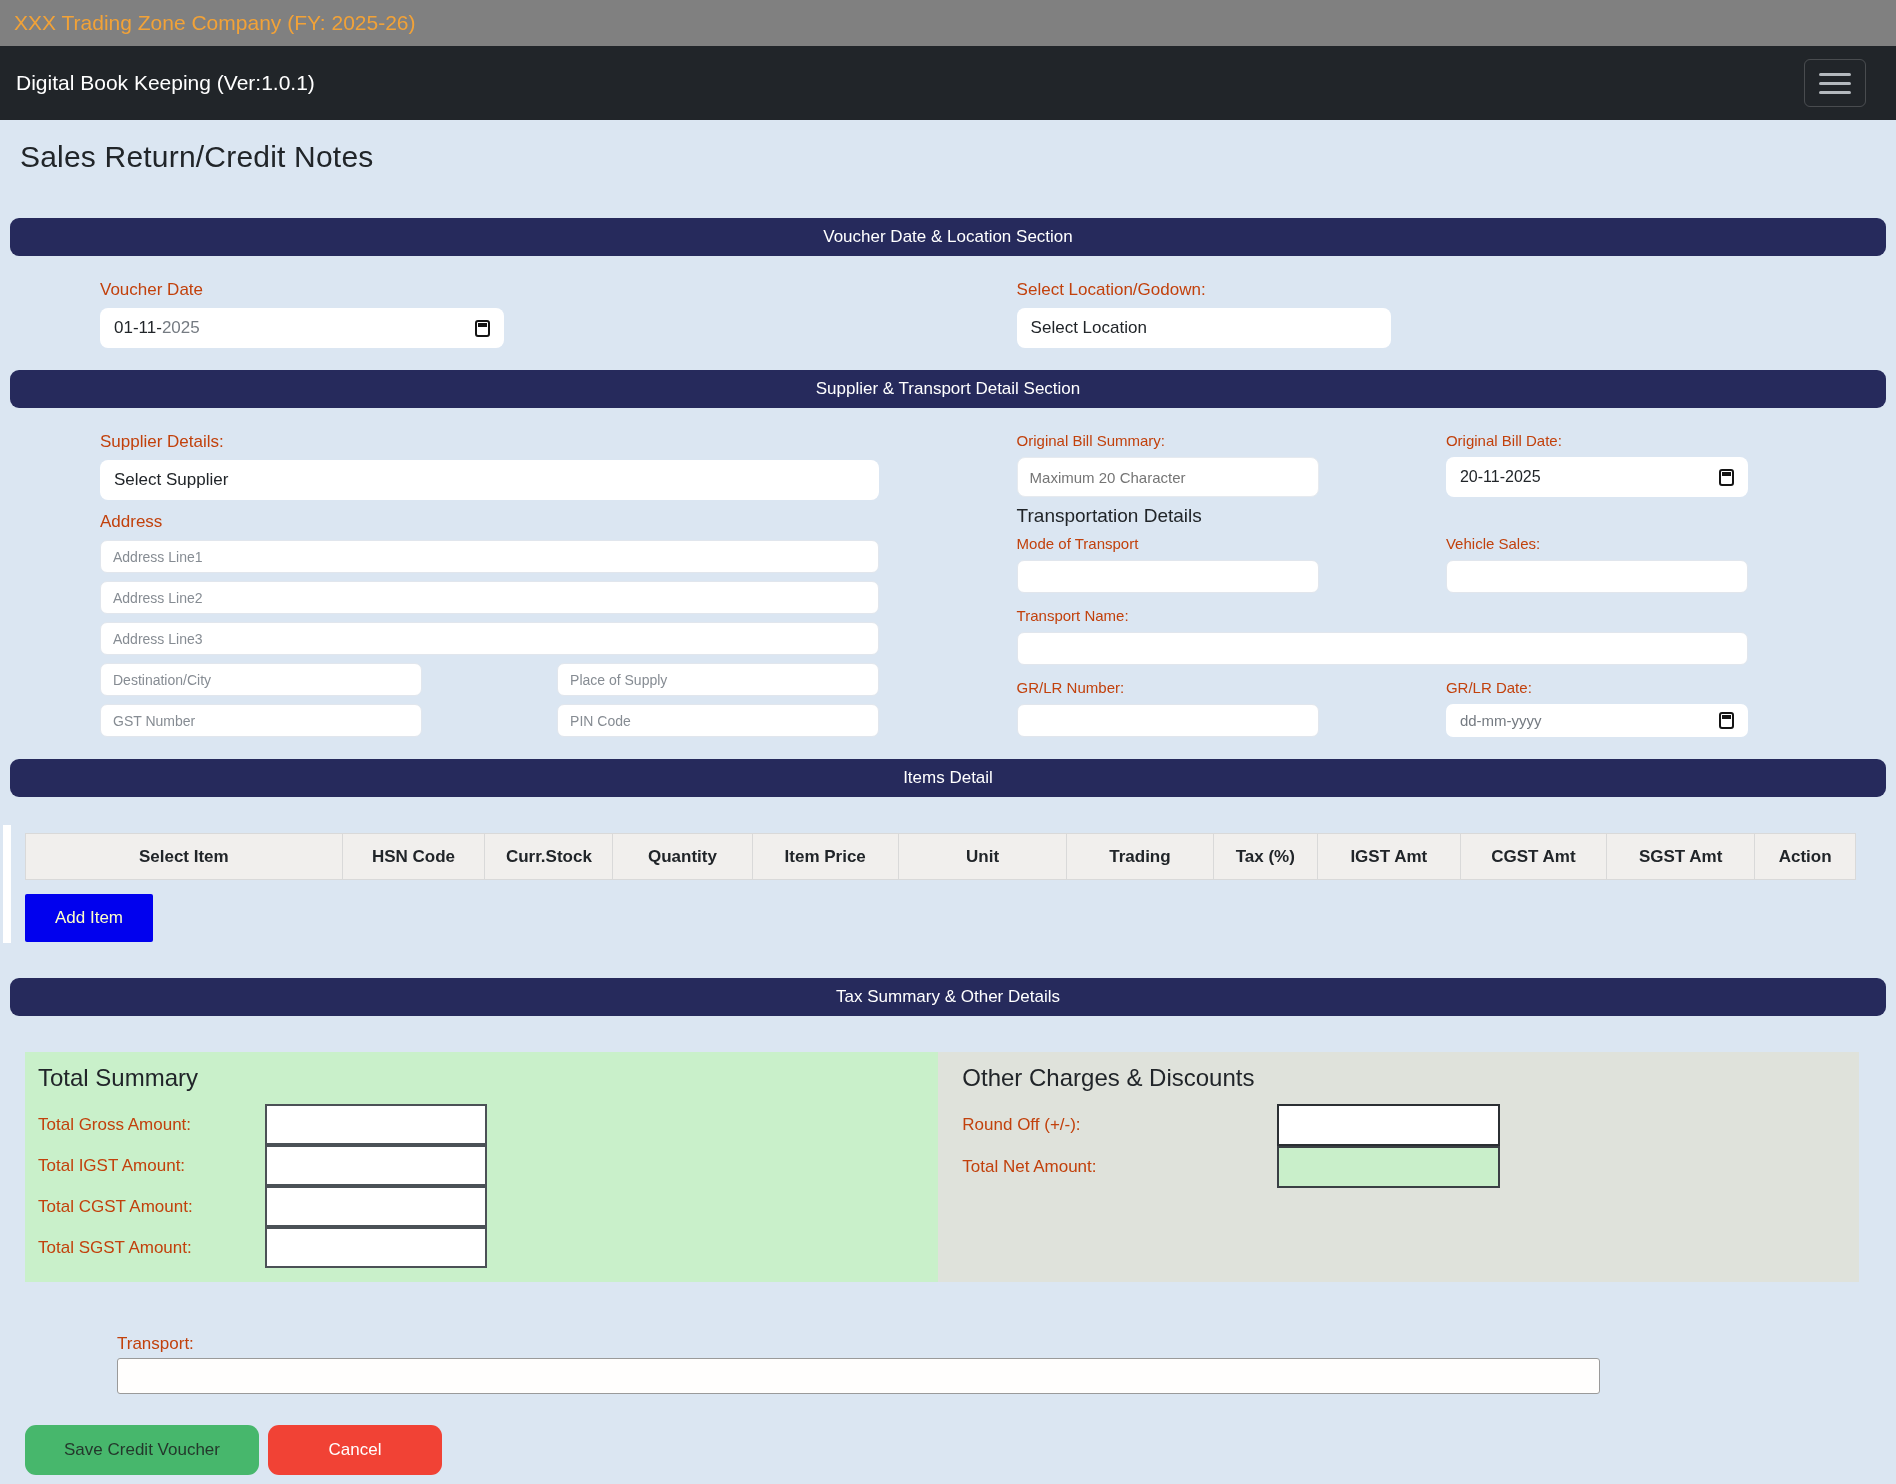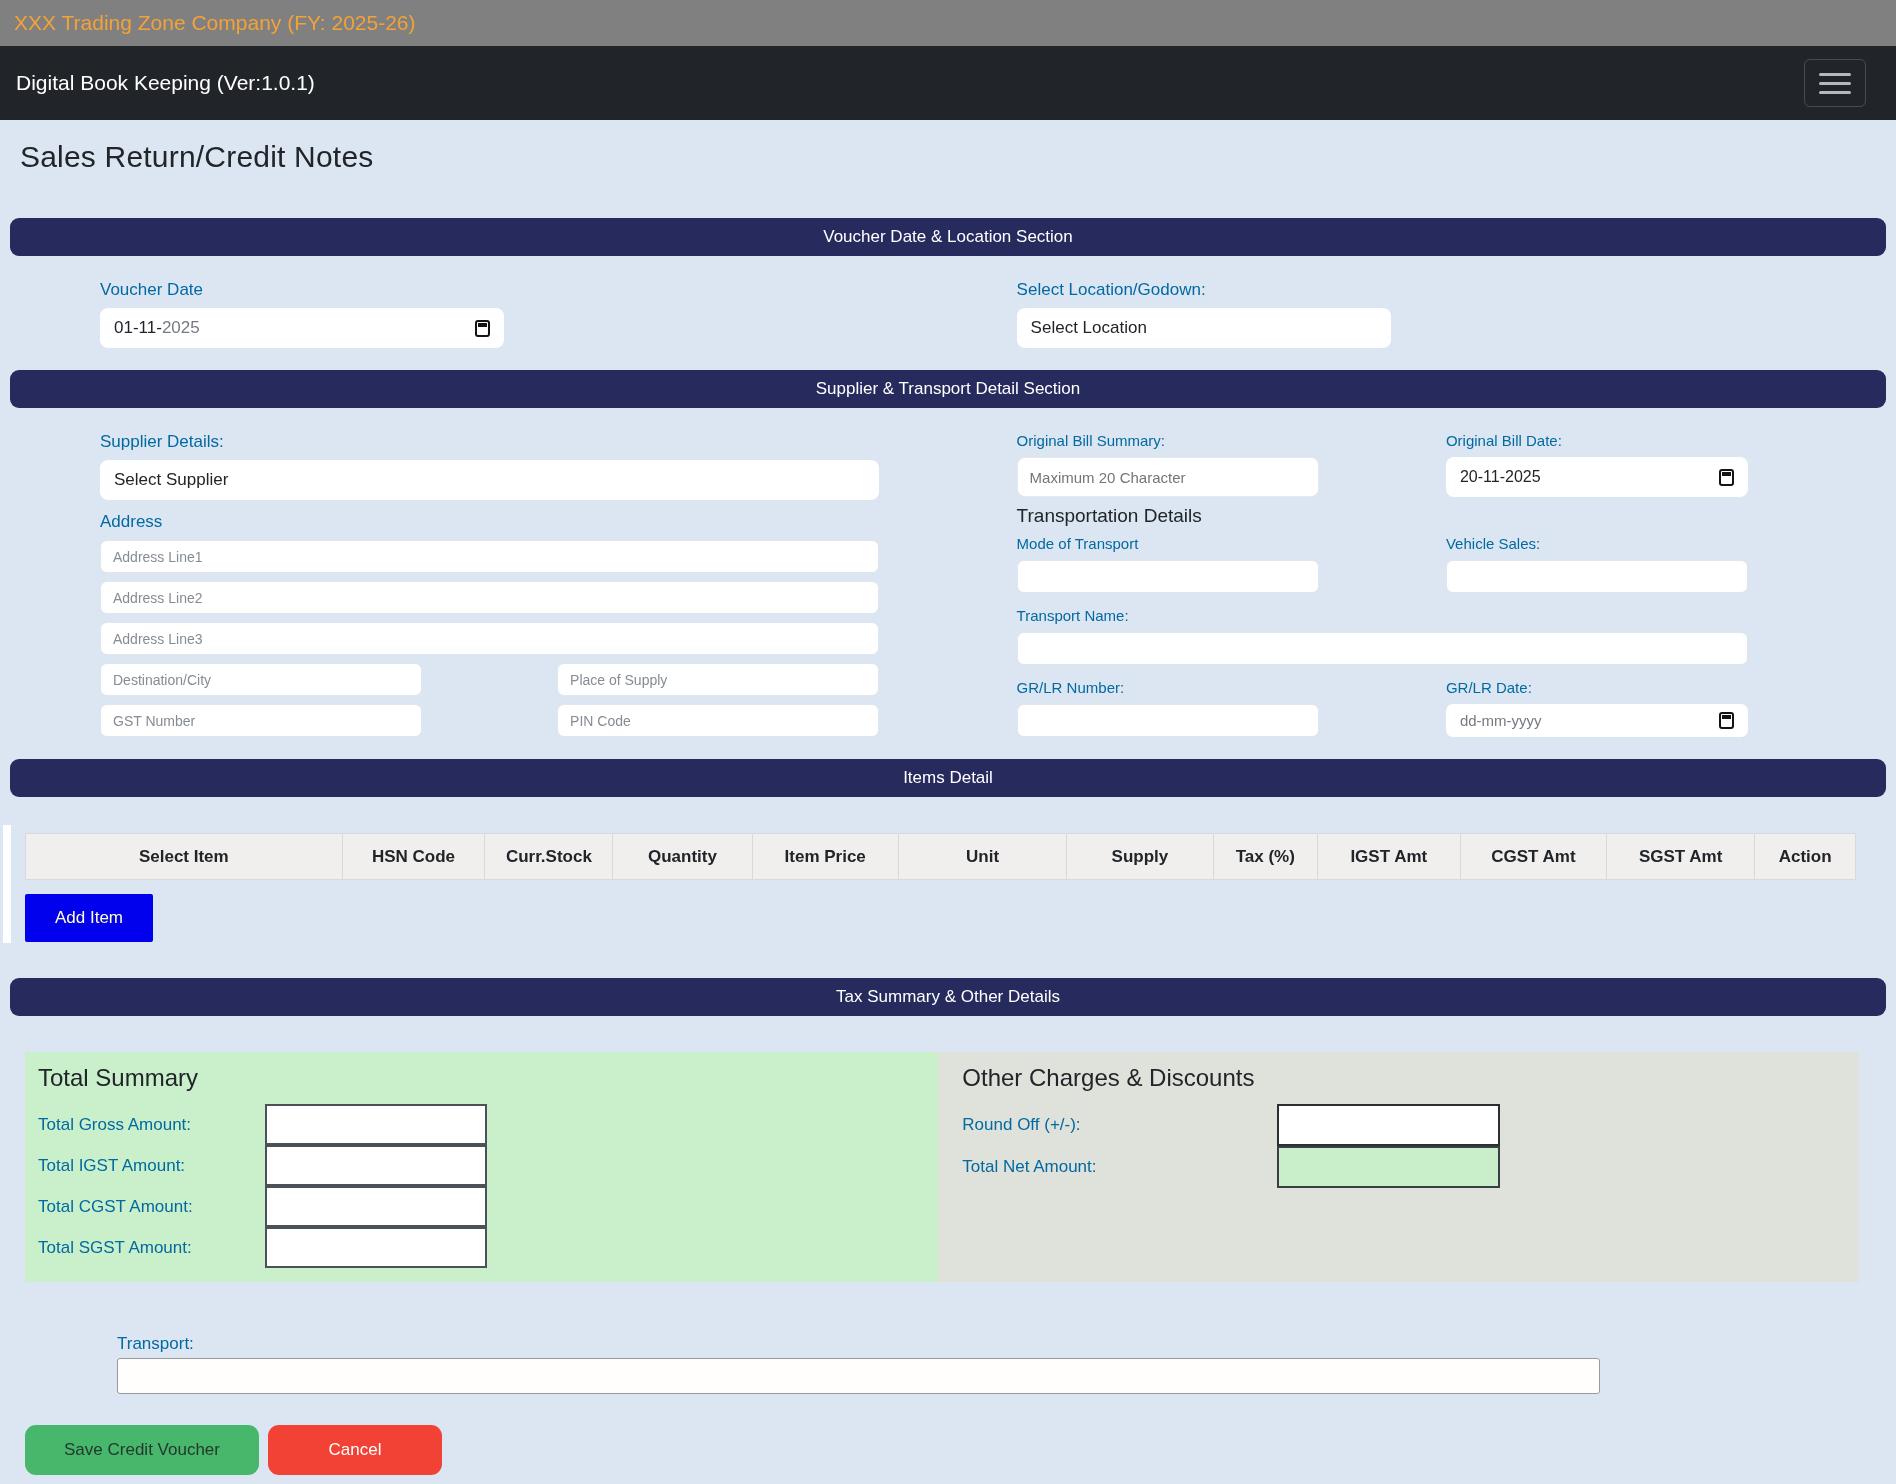--- a/index.html
+++ b/index.html
@@ -20,21 +20,21 @@
   .section-bar { height:38px; background:#262a5c; border-radius:9px; color:#ffffff; font-size:17px; display:flex; align-items:center; justify-content:center; }
   .bar-voucher   { margin-top:44px; }
   .bar-supplier  { margin-top:0; }
   .bar-items     { margin-top:0; }
   .bar-tax       { margin-top:36px; }
 
   .two-col { display:flex; }
   .col-left  { width:49.5%; padding:24px 60px 22px 90px; }
   .col-right { width:50.5%; padding:24px 138px 22px 78px; }
 
-  label, .lbl { display:block; color:#0369a1; font-size:17px; }
+  label, .lbl { display:block; color:#c2410c; font-size:17px; }
   .lbl-sm { font-size:15px; }
 
   .box-input { height:40px; background:#ffffff; border:none; border-radius:8px; display:flex; align-items:center; padding:0 14px; font-size:17px; color:#212529; }
   .date-box { justify-content:space-between; }
   .muted { color:#757b82; }
   .cal-icon { width:15px; height:17px; border:2px solid #141414; border-radius:3px; position:relative; flex:0 0 auto; }
   .cal-icon::before { content:""; position:absolute; left:1px; right:1px; top:1px; height:4px; background:#141414; }
 
   input.sm-input { height:33px; width:100%; background:#ffffff; border:1px solid #e1e6ed; border-radius:7px; padding:0 12px; font-size:14px; color:#212529; }
   input.sm-input::placeholder { color:#868c93; }
@@ -189,21 +189,21 @@
     <div class="left-white-strip"></div>
     <table class="items-table">
       <thead>
         <tr>
           <th class="w1">Select Item</th>
           <th class="w2">HSN Code</th>
           <th class="w3">Curr.Stock</th>
           <th class="w4">Quantity</th>
           <th class="w5">Item Price</th>
           <th class="w6">Unit</th>
-          <th class="w7">Supply</th>
+          <th class="w7">Trading</th>
           <th class="w8">Tax (%)</th>
           <th class="w9">IGST Amt</th>
           <th class="w10">CGST Amt</th>
           <th class="w11">SGST Amt</th>
           <th class="w12">Action</th>
         </tr>
       </thead>
     </table>
     <button class="add-item-btn">Add Item</button>
   </div>

